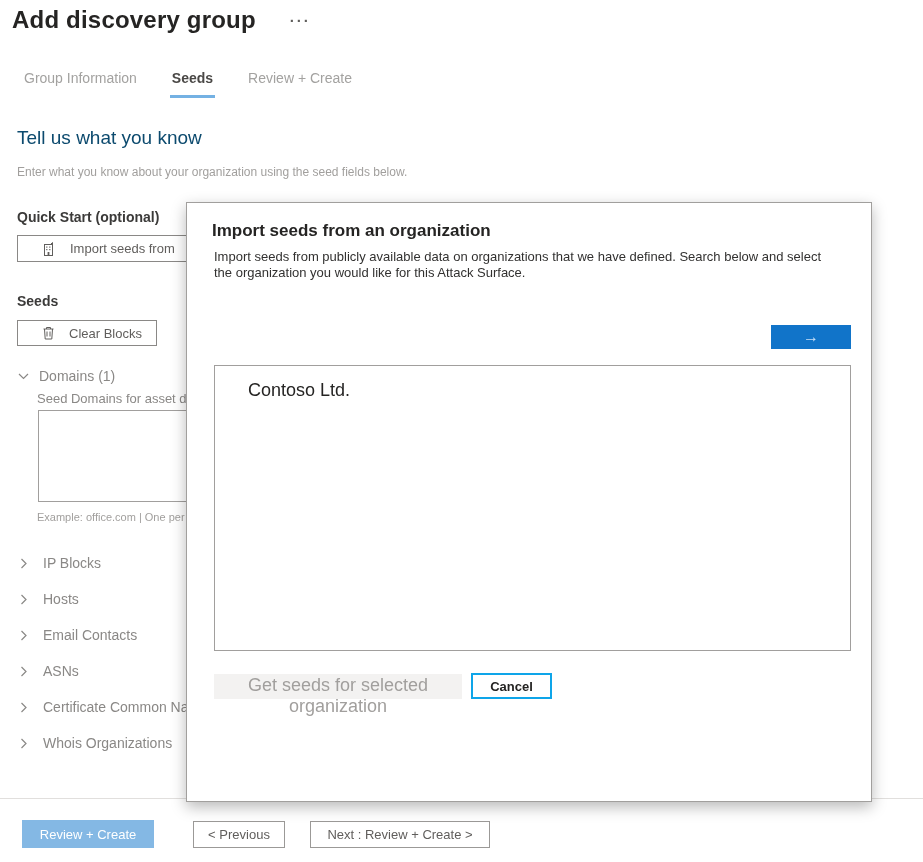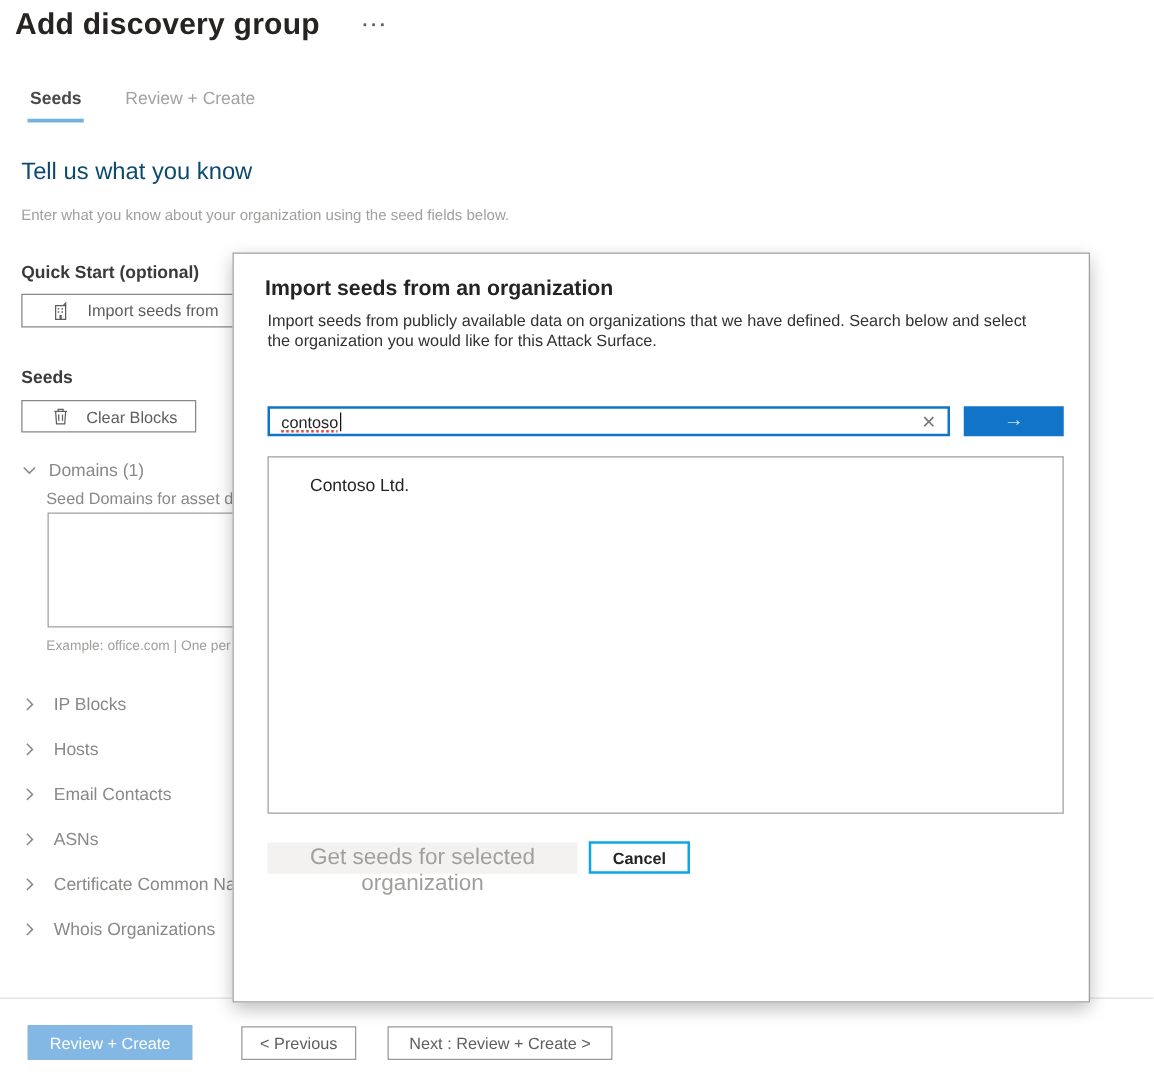--- a/index.html
+++ b/index.html
@@ -50,38 +50,39 @@
   .modal { position: absolute; left: 186px; top: 202px; width: 686px; height: 600px; background: #fff; border: 1px solid #a19f9d; box-shadow: 0 5px 14px rgba(0,0,0,.28); }
   .modal-title { margin: 18px 0 0 25px; font-size: 17px; font-weight: 700; color: #252423; }
   .modal-desc { margin: 8px 0 0 27px; width: 628px; font-size: 13px; line-height: 16px; color: #323130; }
   .search-row { position: absolute; left: 27px; top: 122px; display: flex; }
   .search-input { width: 546px; height: 24px; border: 2px solid #1174c9; display: flex; align-items: center; padding: 0 9px; cursor: text; background: #fff; }
   .search-query { font-size: 13px; color: #252423; text-decoration-line: underline; text-decoration-style: dotted; text-decoration-color: #e0483e; text-decoration-thickness: 2px; text-underline-offset: 3px; }
   .caret { width: 1px; height: 15px; background: #111; margin-left: 1px; }
   .clear-x { margin-left: auto; color: #797774; font-size: 14px; line-height: 1; cursor: pointer; background: none; border: none; padding: 0; }
   .go-btn { position: absolute; left: 584px; top: 122px; width: 80px; height: 24px; background: #1174c9; border: none; color: #c9e0f6; font-size: 16px; line-height: 1; cursor: pointer; display: flex; align-items: center; justify-content: center; }
   .results-box { position: absolute; left: 27px; top: 162px; width: 637px; height: 286px; border: 1px solid #a19f9d; background: #fff; overflow: auto; }
-  .result-item { margin: 14px 0 0 33px; font-size: 14px; color: #252423; cursor: pointer; }
+  .result-item { margin: 14px 0 0 33px; font-size: 18px; color: #252423; cursor: pointer; }
   .modal-footer { position: absolute; left: 27px; top: 470px; display: flex; gap: 9px; align-items: center; }
   .get-seeds-btn { width: 248px; height: 25px; background: #f3f2f1; border: none; color: #a19f9d; font-size: 18px; font-family: inherit; }
   .cancel-btn { width: 81px; height: 26px; background: #fff; border: 2px solid #0ea5e9; color: #252423; font-size: 13px; font-weight: 700; cursor: pointer; font-family: inherit; }
 
   .icon-svg { display: block; flex: none; }
 </style>
 </head>
 <body>
 
 <div class="page">
 
   <div class="header">
     <div class="page-title">Add discovery group</div>
     <button class="more-btn"><span>···</span></button>
   </div>
 
   <div class="tabs">
+    <button class="tab">Group Information</button>
     <button class="tab active">Seeds</button>
     <button class="tab">Review + Create</button>
   </div>
 
   <div class="tell-heading">Tell us what you know</div>
   <div class="tell-sub">Enter what you know about your organization using the seed fields below.</div>
 
   <div class="quick-label">Quick Start (optional)</div>
   <button class="outline-btn import-btn">
     <span>
@@ -179,27 +180,20 @@
       <button class="review-btn">Review + Create</button>
       <button class="ghost-btn prev-btn">&lt; Previous</button>
       <button class="ghost-btn next-btn">Next : Review + Create &gt;</button>
     </div>
   </div>
 
   <div class="modal">
     <div class="modal-title">Import seeds from an organization</div>
     <div class="modal-desc">Import seeds from publicly available data on organizations that we have defined. Search below and select the organization you would like for this Attack Surface.</div>
 
-    <div class="search-row">
-      <div class="search-input">
-        <span class="search-query">contoso</span>
-        <span class="caret"></span>
-        <button class="clear-x"><span>✕</span></button>
-      </div>
-    </div>
     <button class="go-btn">
         <span>→</span>
       </button>
 
     <div class="results-box">
       <div class="result-item">Contoso Ltd.</div>
     </div>
 
     <div class="modal-footer">
       <button class="get-seeds-btn" disabled="">Get seeds for selected organization</button>

